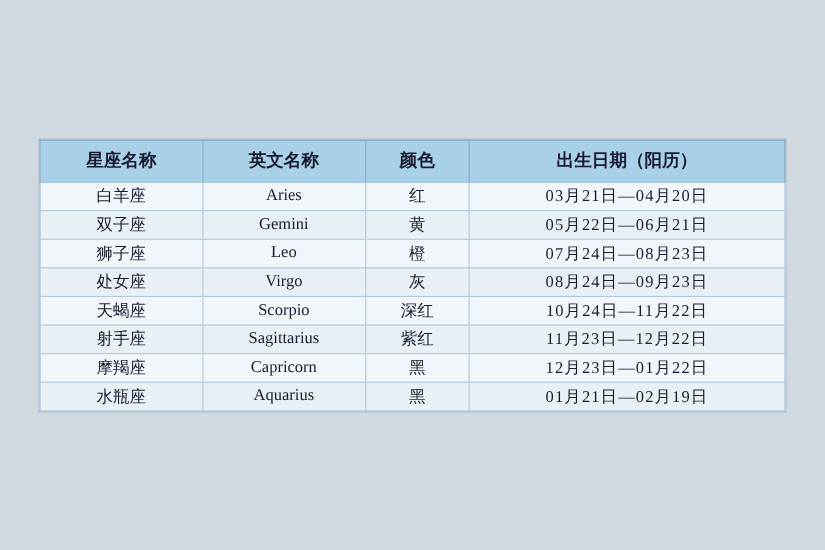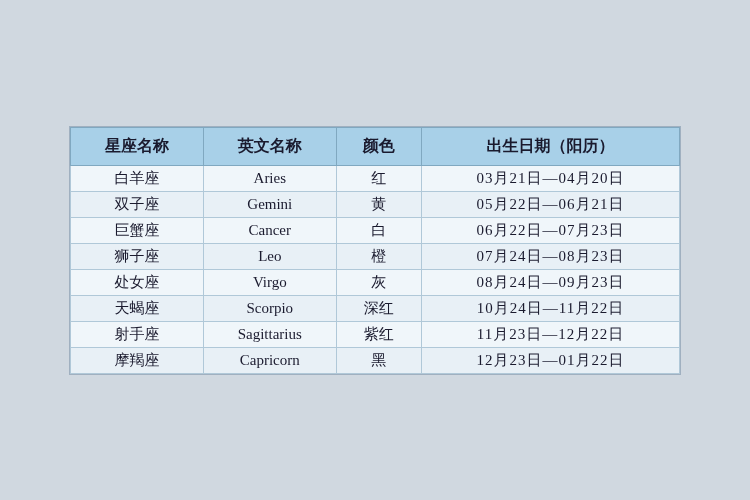--- a/index.html
+++ b/index.html
@@ -14,21 +14,21 @@
       background-color: #d0d8e0;
       display: flex;
       align-items: center;
       justify-content: center;
       font-family: "SimSun", "宋体", serif;
     }
 
     .table-container {
       background-color: #e8eef4;
       border: 1px solid #a0b0c0;
-      width: 612px;
+      width: 680px;
     }
 
     table {
       width: 100%;
       border-collapse: collapse;
     }
 
     thead tr {
       background-color: #a8d0e8;
     }
@@ -89,26 +89,20 @@
           <td>红</td>
           <td>03月21日—04月20日</td>
         </tr>
         <tr>
           <td>双子座</td>
           <td>Gemini</td>
           <td>黄</td>
           <td>05月22日—06月21日</td>
         </tr>
         <tr>
-          <td>巨蟹座</td>
-          <td>Cancer</td>
-          <td>白</td>
-          <td>06月22日—07月23日</td>
-        </tr>
-        <tr>
           <td>狮子座</td>
           <td>Leo</td>
           <td>橙</td>
           <td>07月24日—08月23日</td>
         </tr>
         <tr>
           <td>处女座</td>
           <td>Virgo</td>
           <td>灰</td>
           <td>08月24日—09月23日</td>
@@ -124,15 +118,21 @@
           <td>Sagittarius</td>
           <td>紫红</td>
           <td>11月23日—12月22日</td>
         </tr>
         <tr>
           <td>摩羯座</td>
           <td>Capricorn</td>
           <td>黑</td>
           <td>12月23日—01月22日</td>
         </tr>
+        <tr>
+          <td>水瓶座</td>
+          <td>Aquarius</td>
+          <td>黑</td>
+          <td>01月21日—02月19日</td>
+        </tr>
       </tbody>
   </table>
 </div>
 
 </body></html>

